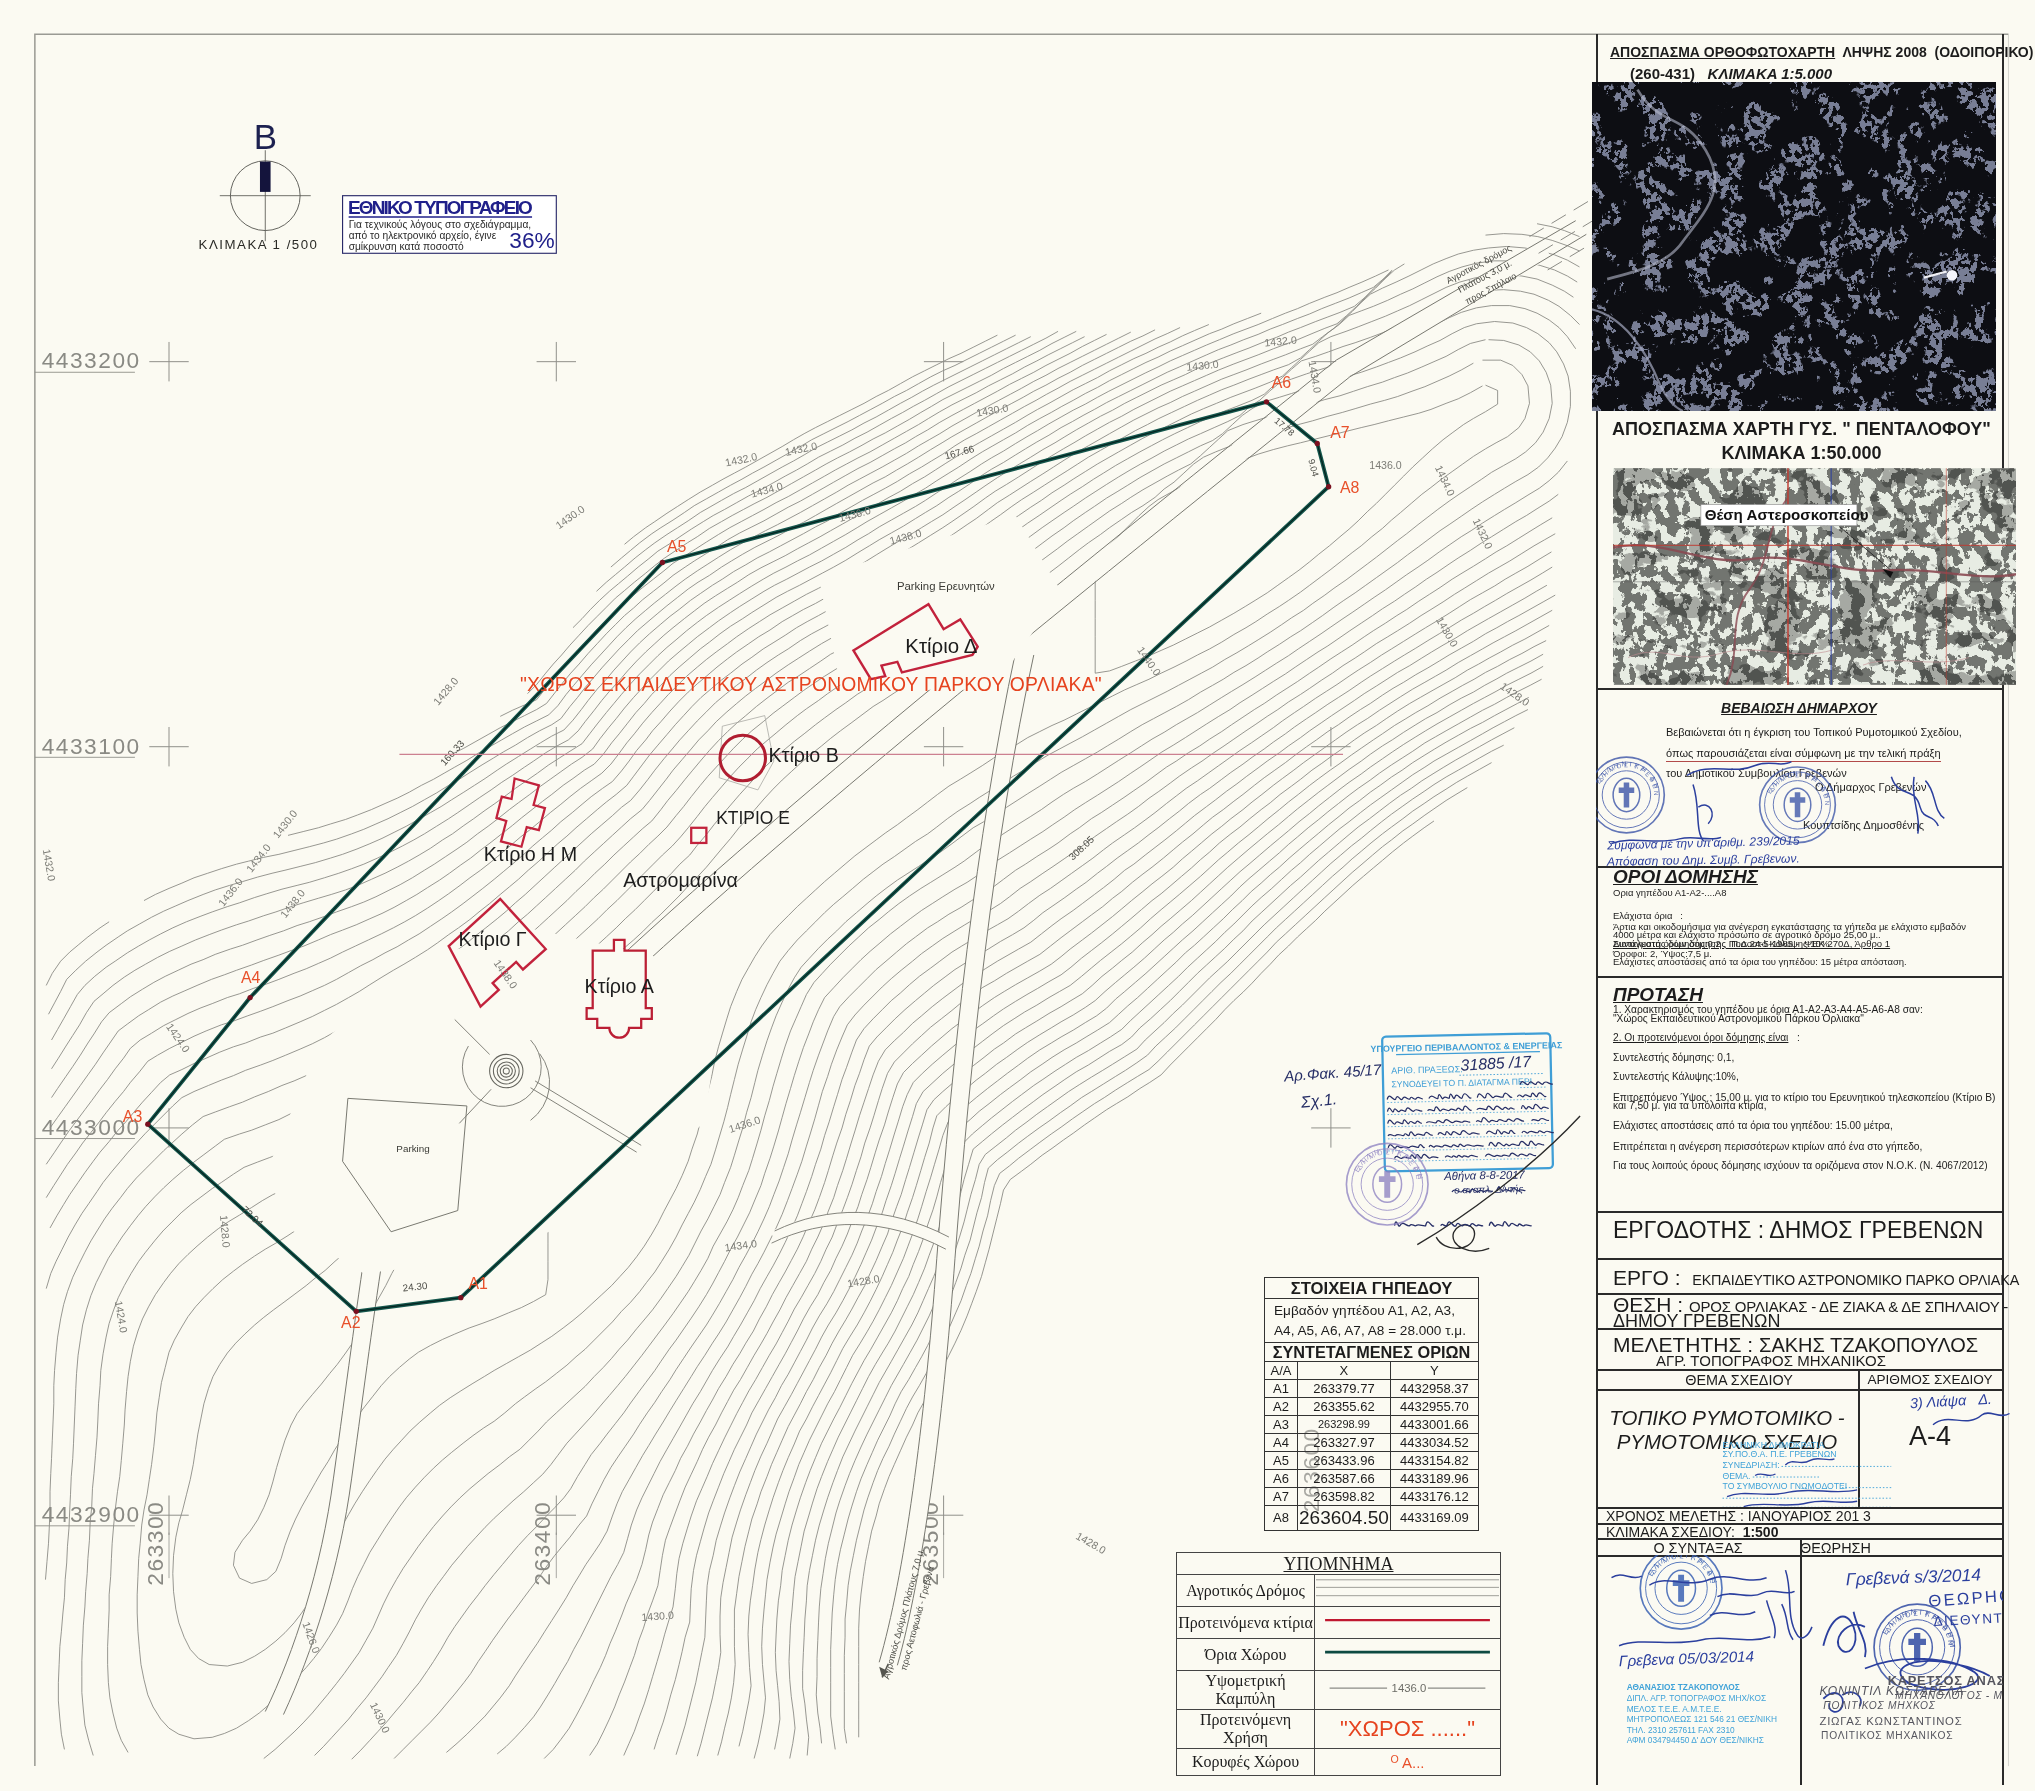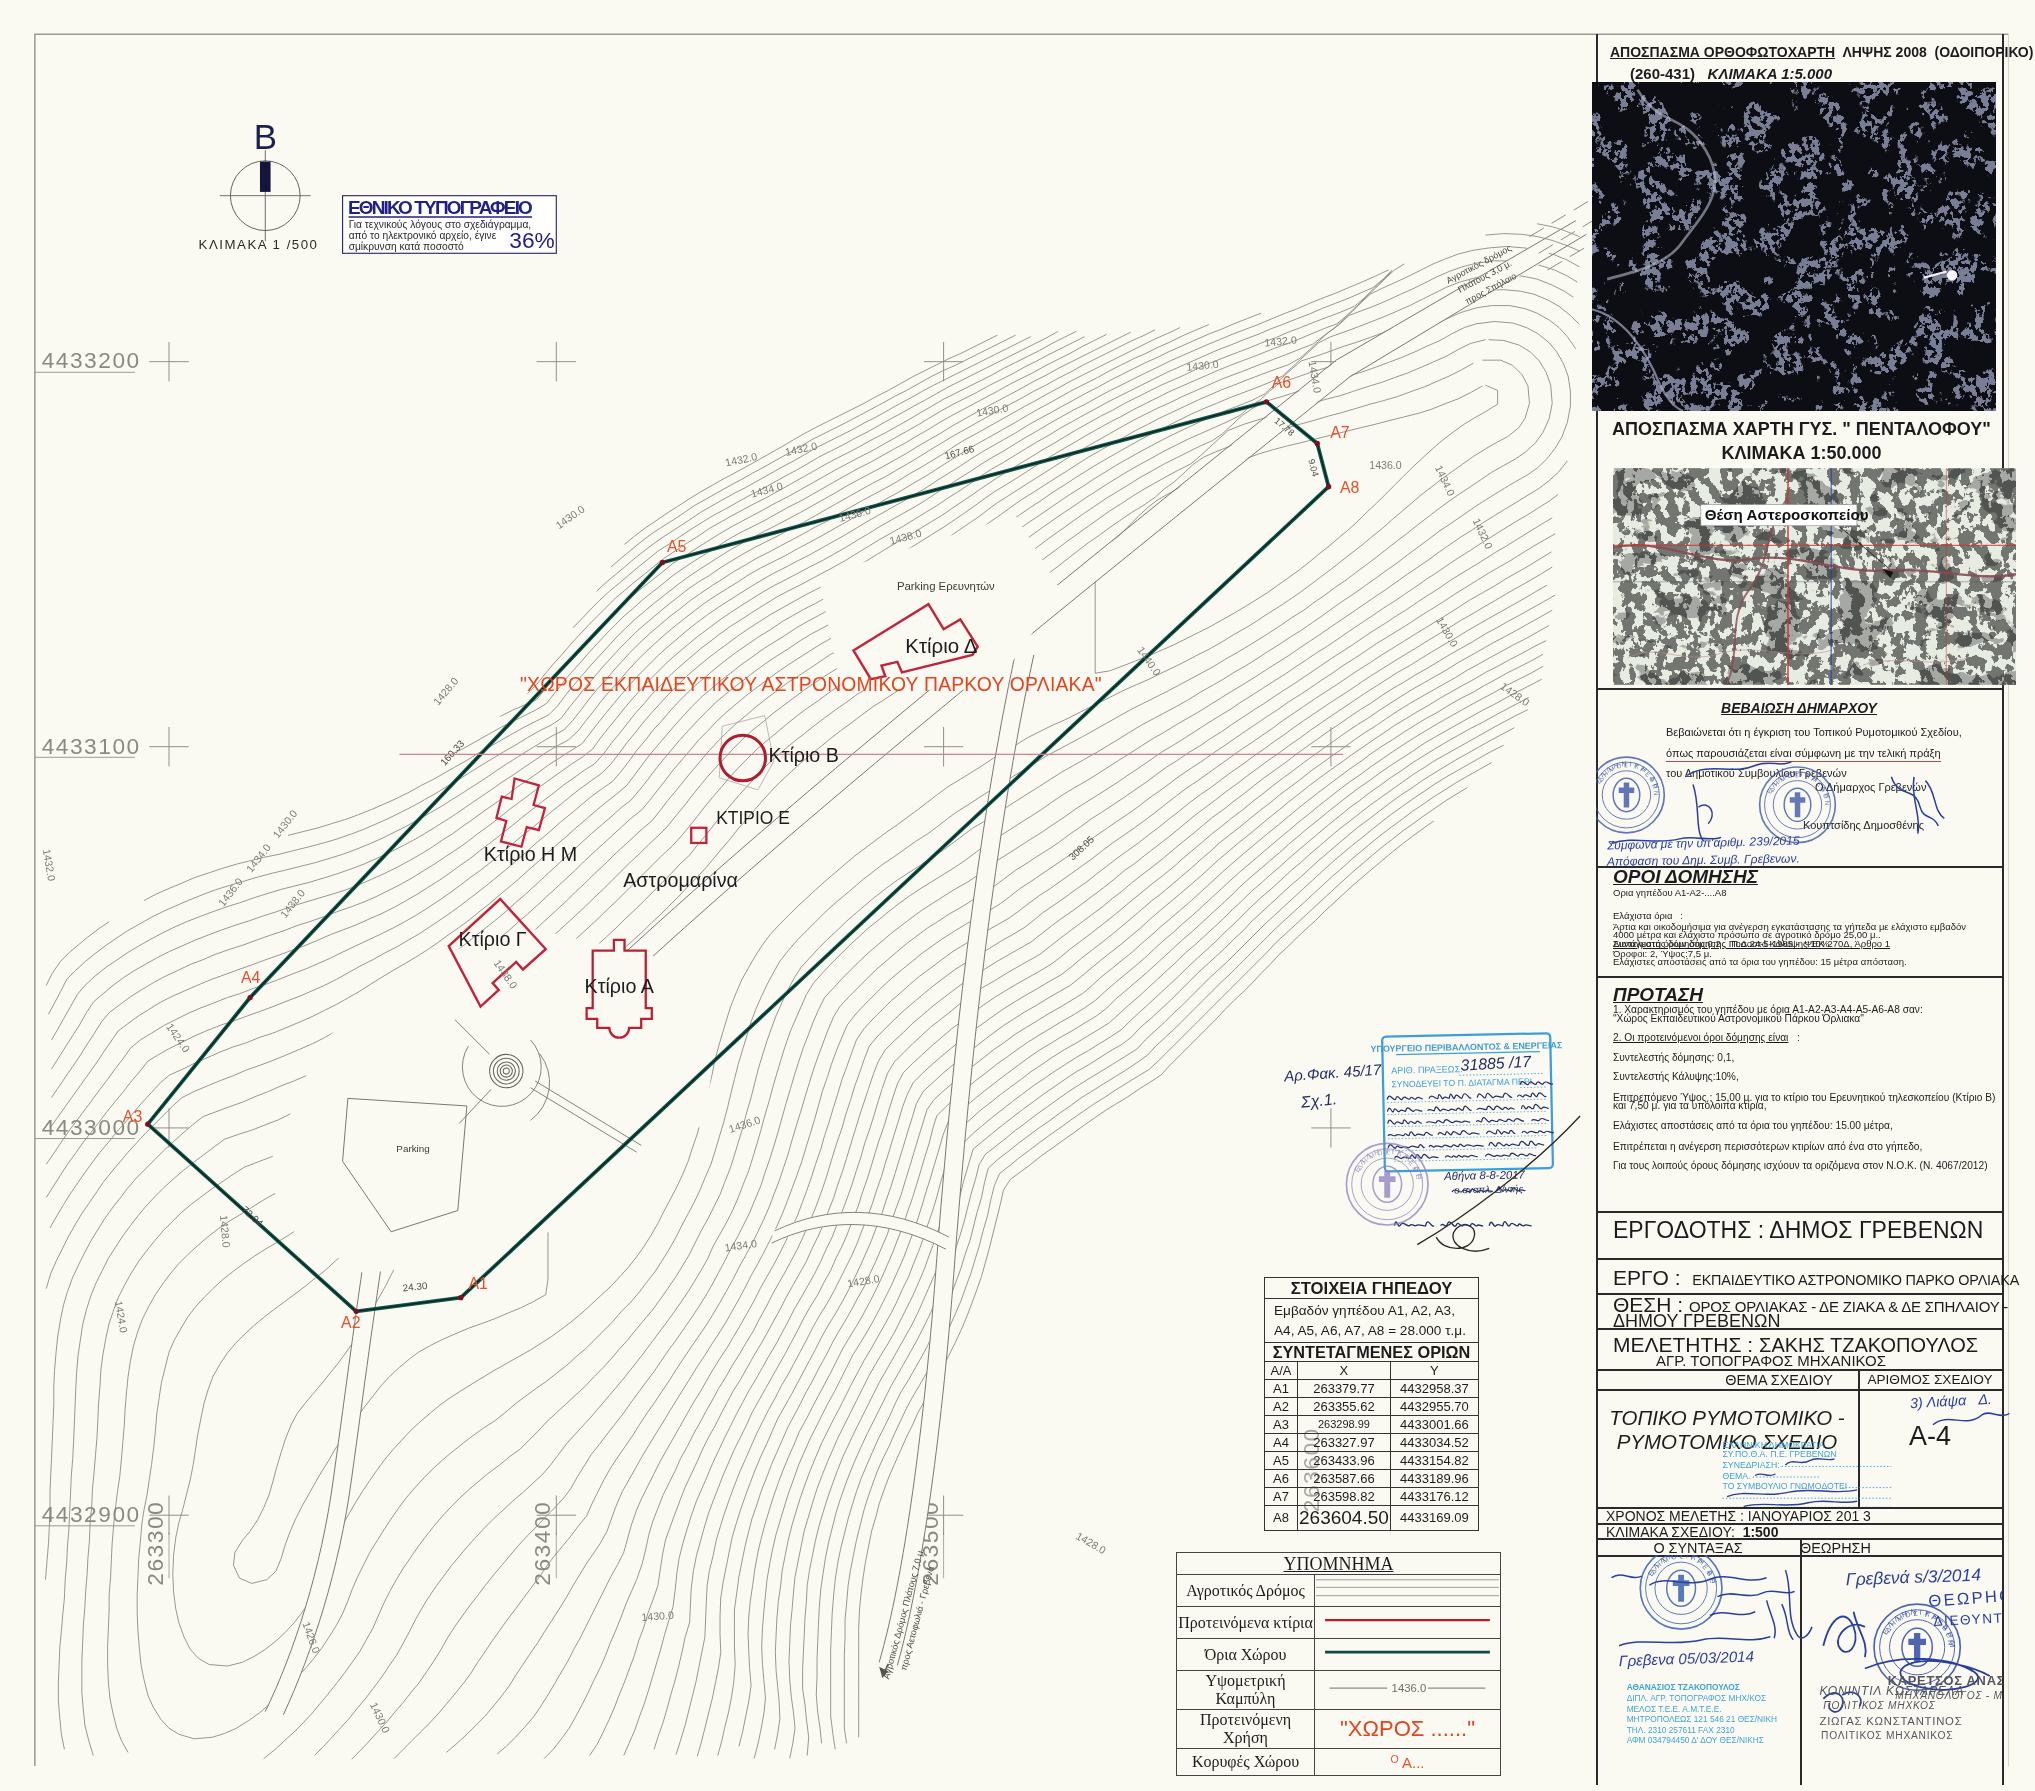--- a/index.html
+++ b/index.html
@@ -402,21 +402,21 @@
 
 <div class="abs" style="left:1596px;top:1293px;width:406px;height:1.5px;background:#2a2a2a"></div>
 <div class="abs" style="left:1613px;top:1293px;font-size:21px;font-weight:normal;color:#1c1c1c;white-space:nowrap;">ΘΕΣΗ : <span style="font-size:15px;letter-spacing:-0.2px">ΟΡΟΣ ΟΡΛΙΑΚΑΣ - ΔΕ ΖΙΑΚΑ &amp; ΔΕ ΣΠΗΛΑΙΟΥ -</span></div>
 <div class="abs" style="left:1613px;top:1311px;font-size:18px;font-weight:normal;color:#1c1c1c;white-space:nowrap;">ΔΗΜΟΥ ΓΡΕΒΕΝΩΝ</div>
 
 <div class="abs" style="left:1596px;top:1328px;width:406px;height:1.5px;background:#2a2a2a"></div>
 <div class="abs" style="left:1613px;top:1333px;font-size:21px;font-weight:normal;color:#1c1c1c;white-space:nowrap;">ΜΕΛΕΤΗΤΗΣ : <span style="font-size:20px">ΣΑΚΗΣ ΤΖΑΚΟΠΟΥΛΟΣ</span></div>
 <div class="abs" style="left:1642px;top:1352px;width:258px;text-align:center;font-size:15px;font-weight:normal;color:#1c1c1c;">ΑΓΡ. ΤΟΠΟΓΡΑΦΟΣ ΜΗΧΑΝΙΚΟΣ</div>
 
 <div class="abs" style="left:1596px;top:1369px;width:406px;height:1.5px;background:#2a2a2a"></div>
-<div class="abs" style="left:1648px;top:1372px;width:262px;text-align:center;font-size:14.4px;font-weight:normal;color:#1c1c1c;">ΘΕΜΑ ΣΧΕΔΙΟΥ</div>
+<div class="abs" style="left:1608px;top:1372px;width:262px;text-align:center;font-size:14.4px;font-weight:normal;color:#1c1c1c;">ΘΕΜΑ ΣΧΕΔΙΟΥ</div>
 <div class="abs" style="left:1858px;top:1372px;width:144px;text-align:center;font-size:13.6px;font-weight:normal;color:#1c1c1c;"><span style="white-space:nowrap">ΑΡΙΘΜΟΣ ΣΧΕΔΙΟΥ</span></div>
 <div class="abs" style="left:1596px;top:1389px;width:406px;height:1.5px;background:#2a2a2a"></div>
 <div class="abs" style="left:1858px;top:1369px;width:1.5px;height:138px;background:#2a2a2a"></div>
 
 <div class="abs" style="left:1600px;top:1406px;width:254px;text-align:center;font-size:20.5px;font-weight:normal;color:#1c1c1c;"><i style="white-space:nowrap">ΤΟΠΙΚΟ ΡΥΜΟΤΟΜΙΚΟ -</i></div>
 <div class="abs" style="left:1600px;top:1430px;width:254px;text-align:center;font-size:20.5px;font-weight:normal;color:#1c1c1c;"><i style="white-space:nowrap">ΡΥΜΟΤΟΜΙΚΟ ΣΧΕΔΙΟ</i></div>
 
 <div class="abs" style="left:1858px;top:1421px;width:144px;text-align:center;font-size:27px;font-weight:normal;color:#1c1c1c;">Α-4</div>
 
 <div class="abs" style="left:1721px;top:1439px;width:174px;height:70px;"><svg width="174" height="70" viewBox="0 0 230 92">

